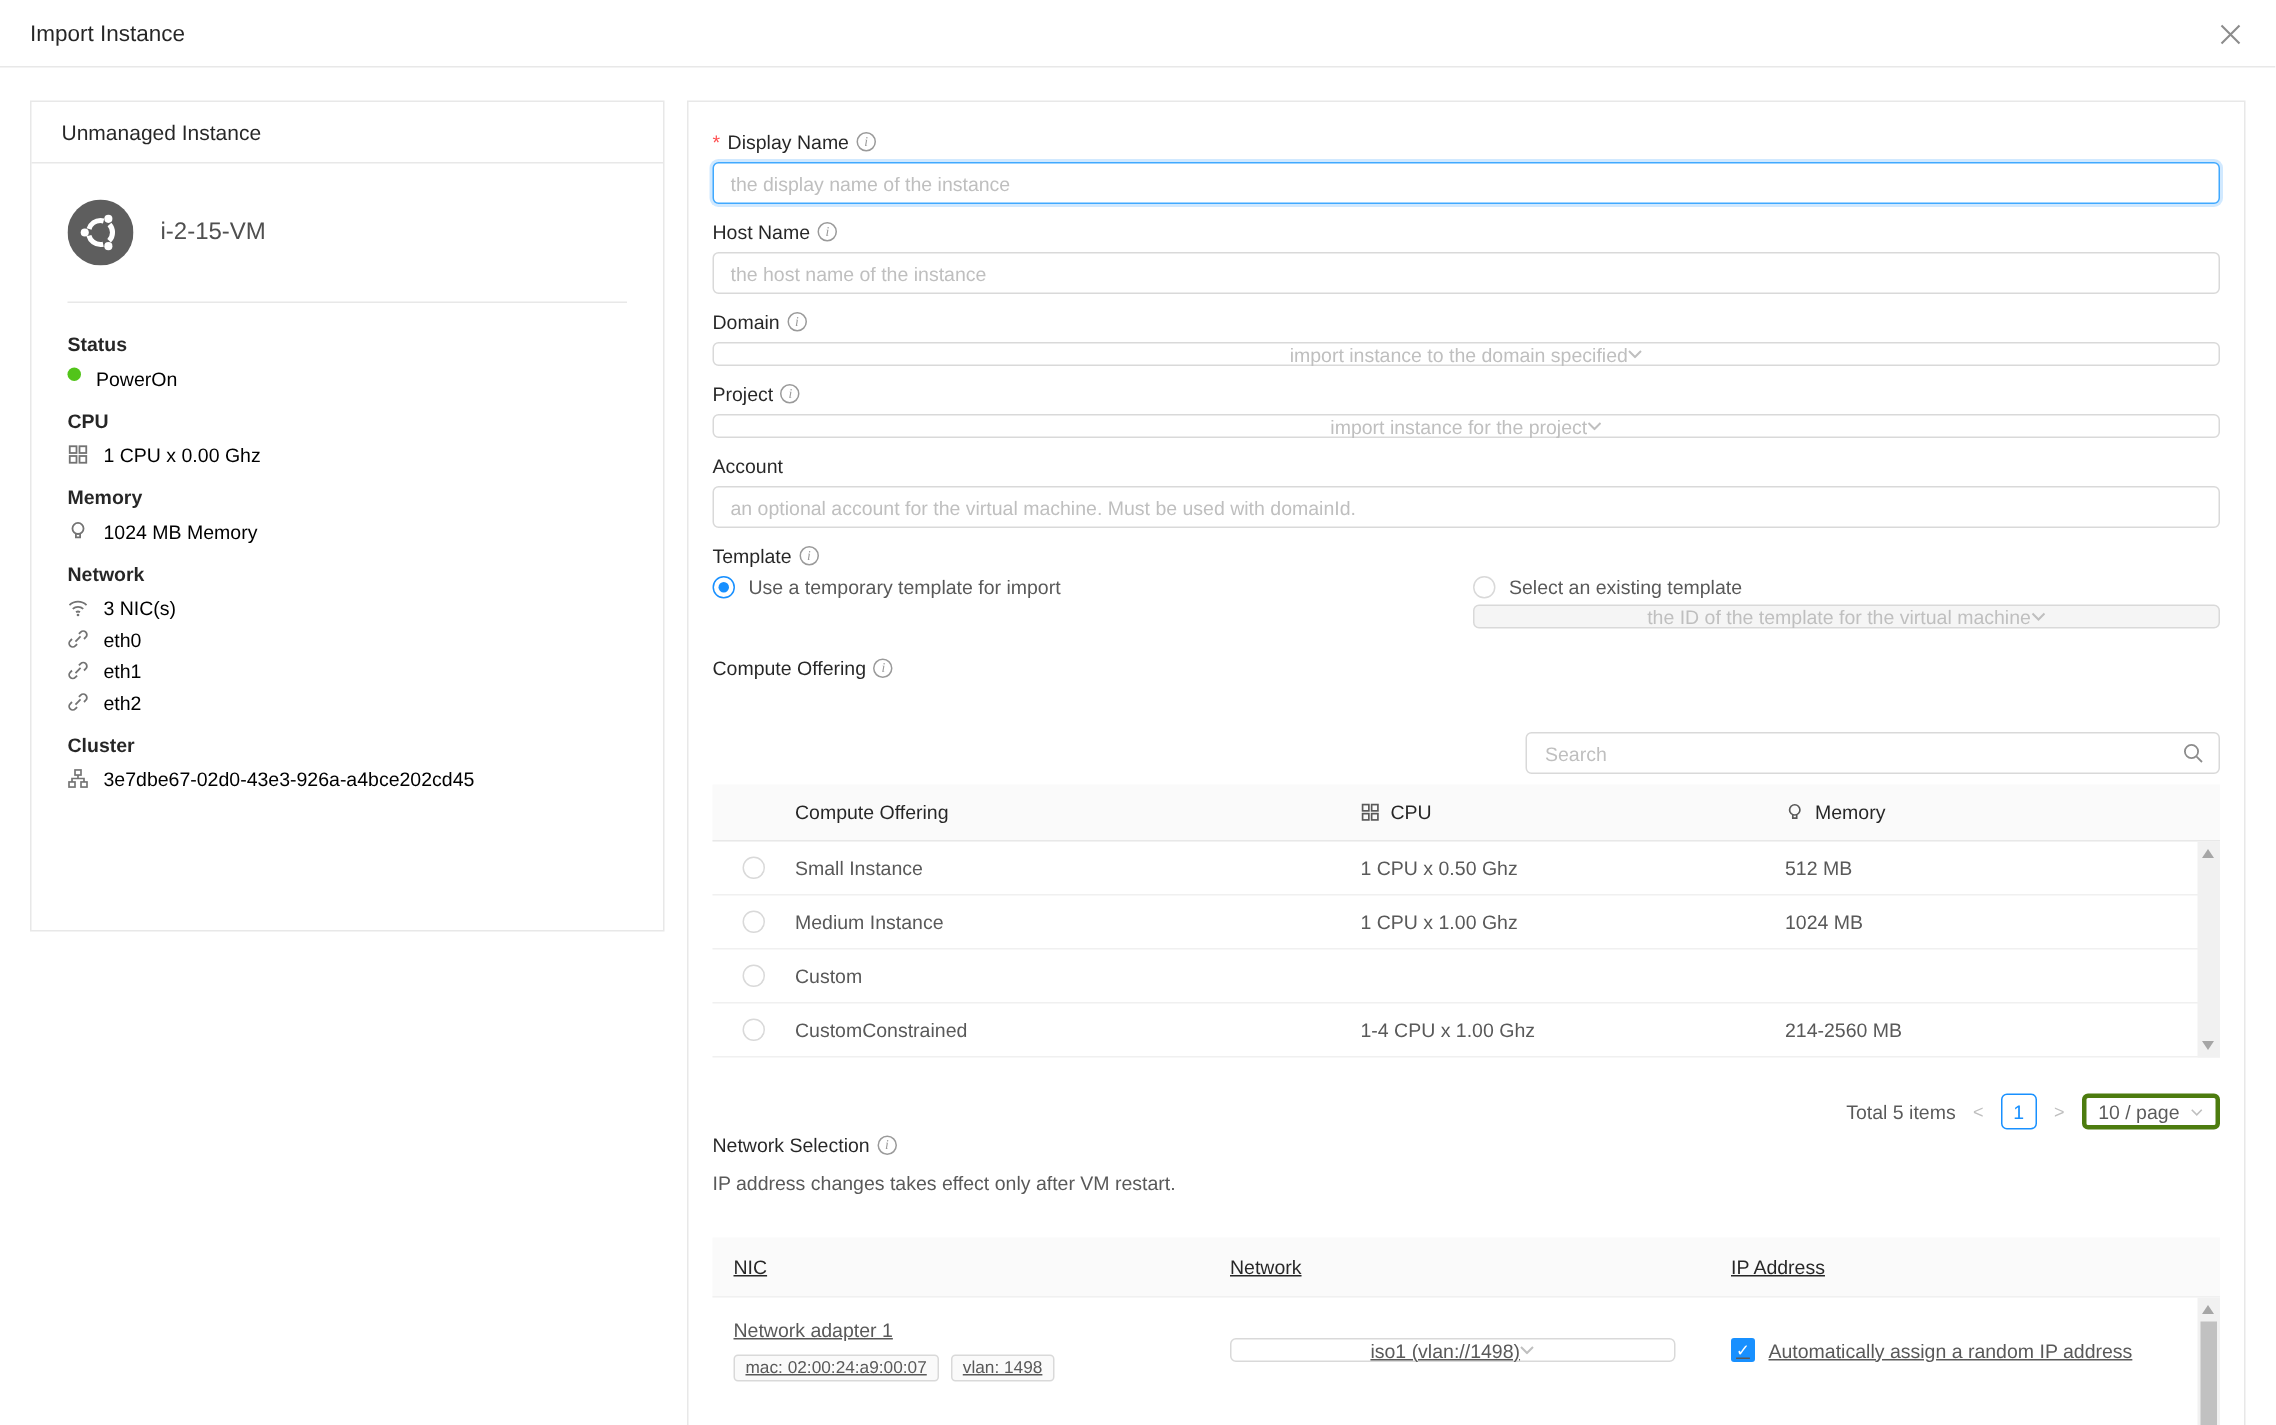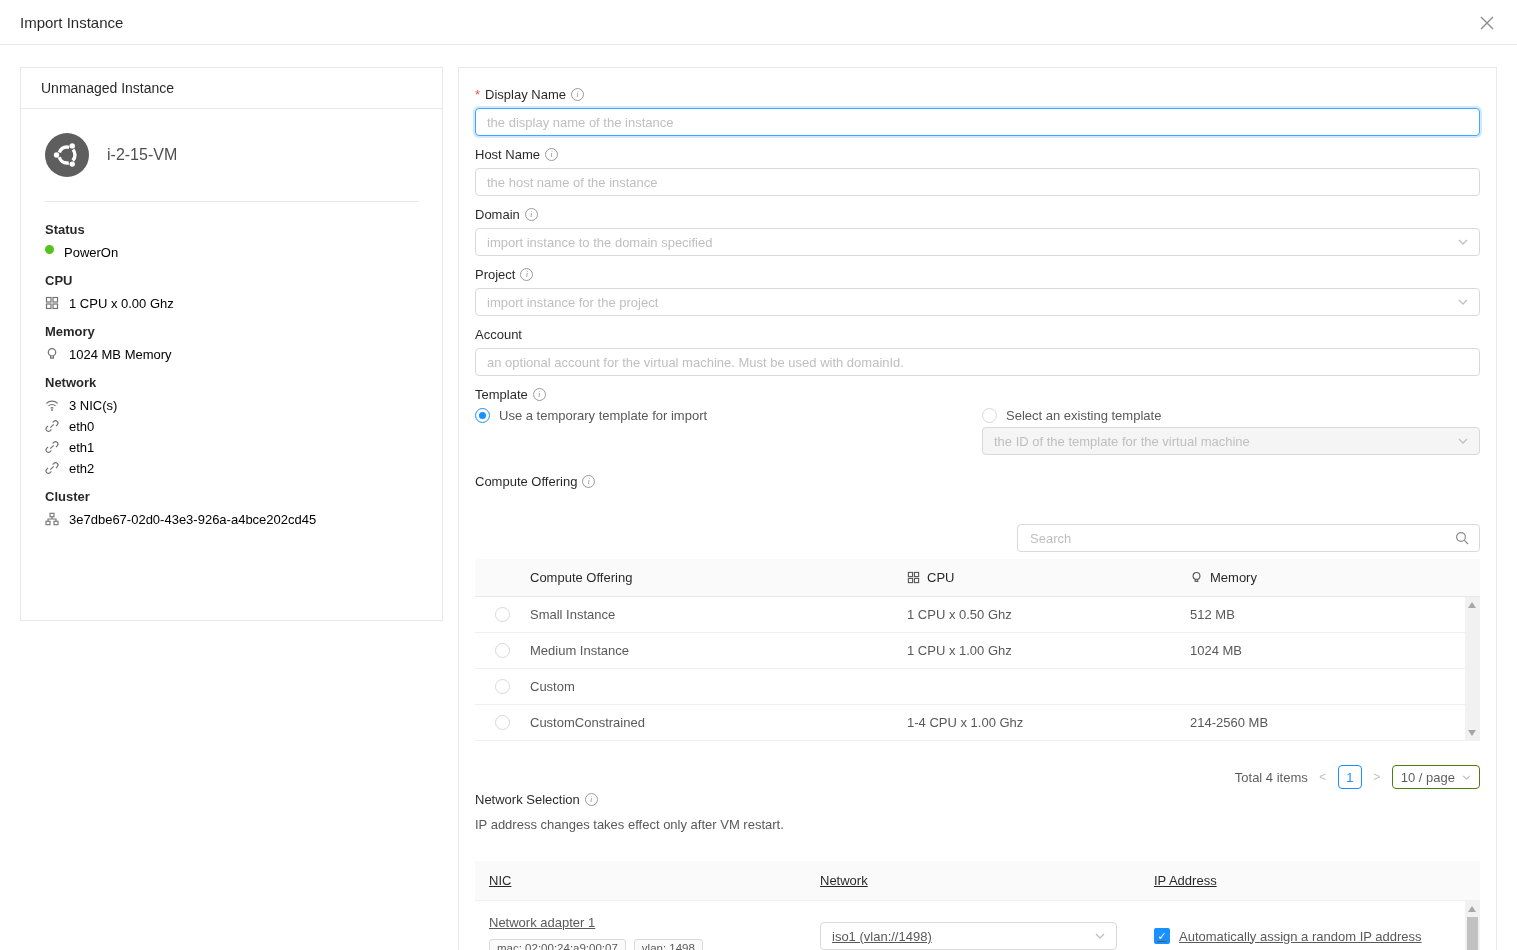--- a/index.html
+++ b/index.html
@@ -32,21 +32,21 @@
   
   .form-card { position:absolute; left:458px; top:67px; width:1039px; height:1080px; border:1px solid #e8e8e8; background:#fff; padding:16px; }
   .form-item { margin-bottom:8px; }
   .form-label { display:flex; align-items:center; gap:5px; color:rgba(0,0,0,.85); margin-bottom:4px; height:20px; }
   .required-mark { color:#ff4d4f; font-size:13px; }
   .info-icon { width:13px; height:13px; border:1px solid #9a9a9a; border-radius:50%; display:inline-flex; align-items:center; justify-content:center; color:#9a9a9a; font-size:9px; font-family:"Liberation Serif",serif; font-style:italic; cursor:pointer; flex:none; }
   .info-icon::after { content:"i"; }
   .text-input { width:100%; height:28px; border:1px solid #d9d9d9; border-radius:4px; padding:0 11px; font:inherit; color:#595959; outline:none; background:#fff; }
   .text-input::placeholder { color:#bfbfbf; }
   .text-input.focused { border-color:#40a9ff; box-shadow:0 0 0 2px rgba(24,144,255,.2); }
-  .select-box { height:28px; border:1px solid #d9d9d9; border-radius:4px; display:flex; align-items:center; justify-content:space-between; padding:0 11px; background:#fff; cursor:pointer; }
+  .select-box { height:16px; border:1px solid #d9d9d9; border-radius:4px; display:flex; align-items:center; justify-content:center; padding:0 11px; background:#fff; cursor:pointer; }
   .select-box .ph { color:#bfbfbf; overflow:hidden; white-space:nowrap; }
   .select-box .val { color:#595959; }
   .select-box.disabled { background:#f5f5f5; cursor:not-allowed; }
 
   
   .radio-row { display:flex; margin-top:2px; }
   .radio-col1 { width:507px; }
   .radio-col2 { flex:1; }
   .radio-opt { display:flex; align-items:center; gap:9px; cursor:pointer; height:15px; }
   .radio { width:15px; height:15px; border-radius:50%; border:1px solid #d9d9d9; background:#fff; position:relative; flex:none; }
@@ -74,21 +74,21 @@
   
   .vscroll { position:absolute; top:0; right:0; bottom:0; width:15px; background:#f1f1f1; cursor:default; }
   .vscroll .arr-up { position:absolute; top:5px; left:3px; width:0; height:0; border-left:4.5px solid transparent; border-right:4.5px solid transparent; border-bottom:6px solid #a6a6a6; }
   .vscroll .arr-down { position:absolute; bottom:5px; left:3px; width:0; height:0; border-left:4.5px solid transparent; border-right:4.5px solid transparent; border-top:6px solid #a6a6a6; }
   .vscroll .thumb { position:absolute; top:16px; left:2px; width:11px; height:70px; background:#c1c1c1; }
 
   
   .pagination { display:flex; justify-content:flex-end; align-items:center; gap:8px; margin-top:24px; height:24px; color:rgba(0,0,0,.65); }
   .page-arrow { color:#bfbfbf; font-size:12px; width:14px; text-align:center; cursor:pointer; line-height:24px; }
   .page-num { min-width:24px; height:24px; border:1px solid #1890ff; color:#1890ff; border-radius:4px; display:flex; align-items:center; justify-content:center; background:#fff; cursor:pointer; padding:0 4px; }
-  .page-size { height:24px; border:1px solid #4d7c0f; border-radius:4px; display:flex; align-items:center; gap:7px; padding:0 8px; background:#fff; cursor:pointer; }
+  .page-size { height:24px; border:3px solid #4d7c0f; border-radius:4px; display:flex; align-items:center; gap:7px; padding:0 8px; background:#fff; cursor:pointer; }
 
   .net-label { margin-top:0; }
   .net-note { margin-top:8px; color:#595959; line-height:16px; }
 
   
   .nic-table { margin-top:28px; }
   .nic-header, .nic-row { display:grid; grid-template-columns:331px 334px 1fr;text-decoration:underline; }
   .nic-header { background:#fafafa; height:40px; align-items:center; border-bottom:1px solid #f0f0f0; color:rgba(0,0,0,.85); font-weight:500; }
   .nic-header > div, .nic-row > div { padding-left:14px; }
   .nic-body { position:relative; height:95px; }
@@ -362,21 +362,21 @@
         <div>214-2560 MB</div>
       </div>
       <div class="vscroll">
         <div class="arr-up"></div>
         <div class="arr-down"></div>
       </div>
     </div>
   </div>
 
   <div class="pagination">
-    <span>Total 4 items</span>
+    <span>Total 5 items</span>
     <span class="page-arrow">&lt;</span>
     <span class="page-num">1</span>
     <span class="page-arrow">&gt;</span>
     <span class="page-size">
       <span>10 / page</span>
       <svg width="9" height="5" viewBox="0 0 10 6" fill="none" stroke="#bfbfbf" stroke-width="1.3">
           <path d="M1 1l4 4 4-4"></path>
         </svg>
     </span>
   </div>

